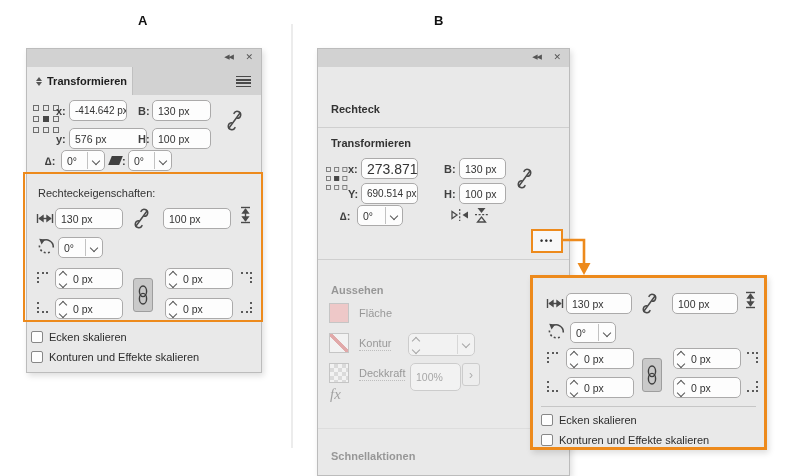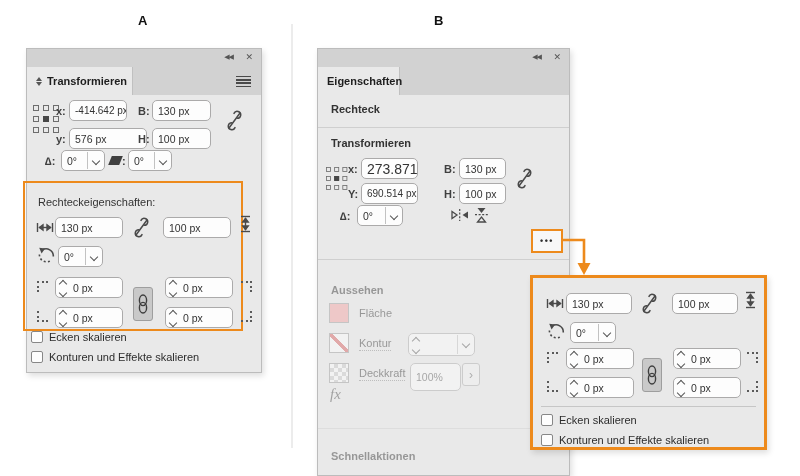--- a/index.html
+++ b/index.html
@@ -134,21 +134,21 @@
     <div class="field" style="left:125px;top:79px;width:59px">100 px</div>
 
     <span class="lbl" style="left:18px;top:106px">∆:</span>
     <div class="field sel" style="left:34px;top:101px;width:44px">0°</div>
     <span class="abs" style="left:83px;top:107px">
         <span class="shear"></span>
       </span>
     <span class="lbl" style="left:95px;top:106px">:</span>
     <div class="field sel" style="left:101px;top:101px;width:44px">0°</div>
 
-    <div class="orange-rect" style="left:-4px;top:132px;width:220px;height:150px">
+    <div class="orange-rect" style="left:-4px;top:123px;width:240px;height:150px">
       <span class="plain" style="left:13px;top:13px">Rechteckeigenschaften:</span>
 
       <span class="abs" style="left:11px;top:39px">
         <svg width="18" height="11" viewBox="0 0 18 11" stroke="#4a4a4a" stroke-width="1.4" fill="#4a4a4a">
           <line x1="1.5" y1="1" x2="1.5" y2="10"></line>
             <line x1="16.5" y1="1" x2="16.5" y2="10"></line>
             <line x1="3" y1="5.5" x2="15" y2="5.5"></line>
           <polygon points="7,2.8 3.5,5.5 7,8.2"></polygon>
             <polygon points="11,2.8 14.5,5.5 11,8.2"></polygon>
         </svg>
@@ -227,25 +227,20 @@
     <span class="cblabel" style="left:22px;top:282px">Ecken skalieren</span>
     <span class="cbox" style="left:4px;top:302px"></span>
     <span class="cblabel" style="left:22px;top:302px">Konturen und Effekte skalieren</span>
   </section>
 
   <section class="panel" style="left:317px;top:48px;width:253px;height:428px">
     <div class="titlebar">
       <span class="tb-collapse">◀◀</span>
       <span class="tb-close">✕</span>
     </div>
-    <div class="tabrow">
-      <div class="tab" style="width:82px">
-        <span>Eigenschaften</span>
-      </div>
-    </div>
 
     <span class="sect-title" style="left:13px;top:54px">Rechteck</span>
     <div class="divider" style="left:0;top:78px;width:100%"></div>
     <span class="sect-title" style="left:13px;top:88px">Transformieren</span>
 
     <span class="refgrid" style="left:8px;top:118px;transform:scale(.82);transform-origin:top left">
       <b></b>
         <b></b>
         <b></b>
         <b></b>

